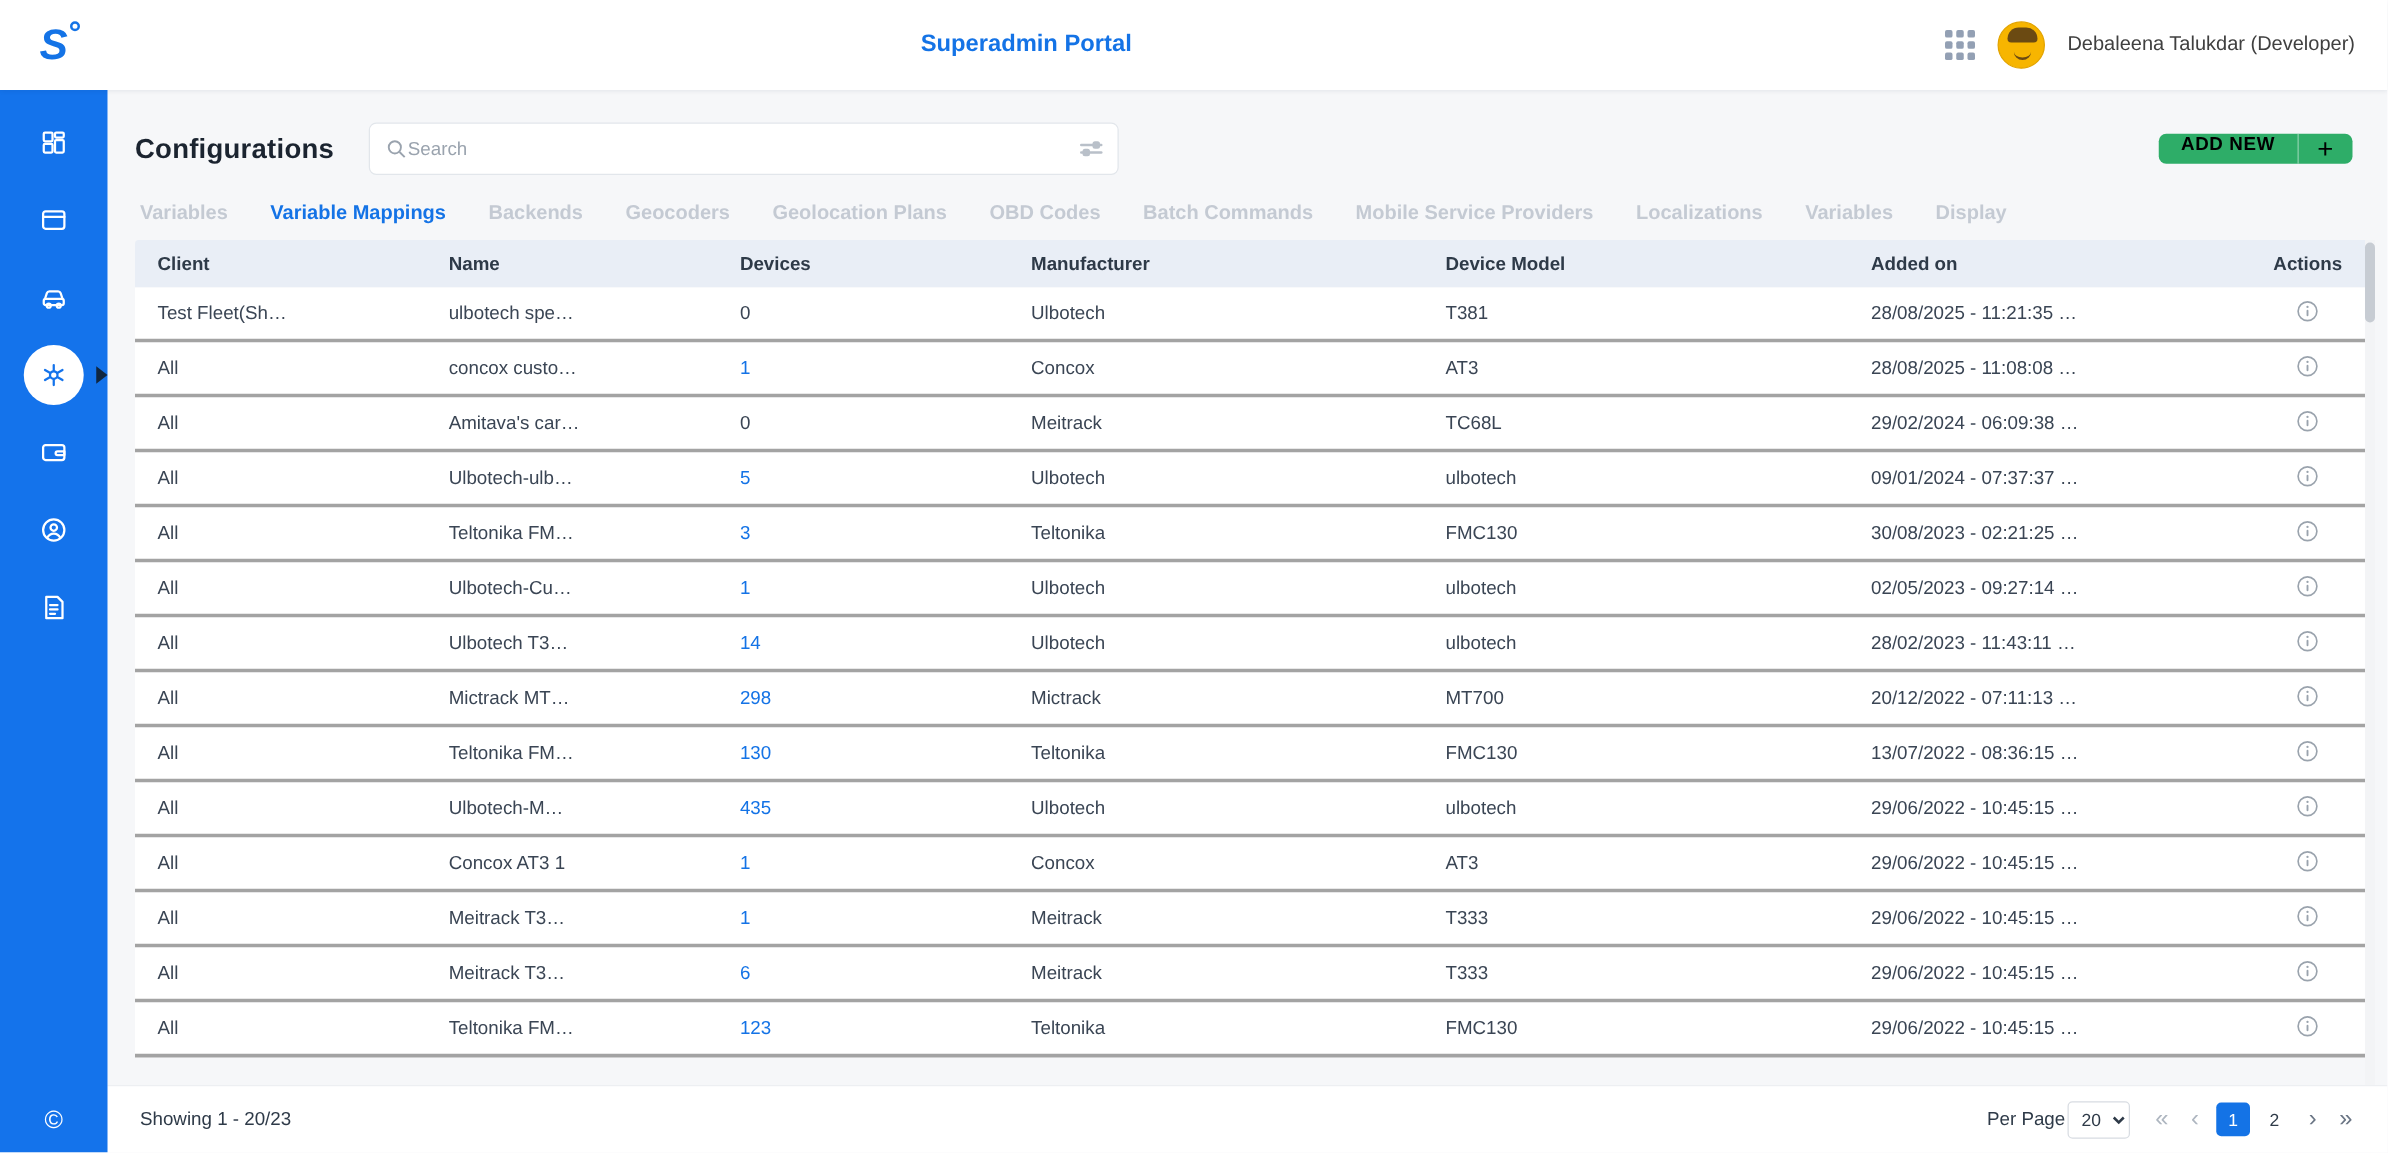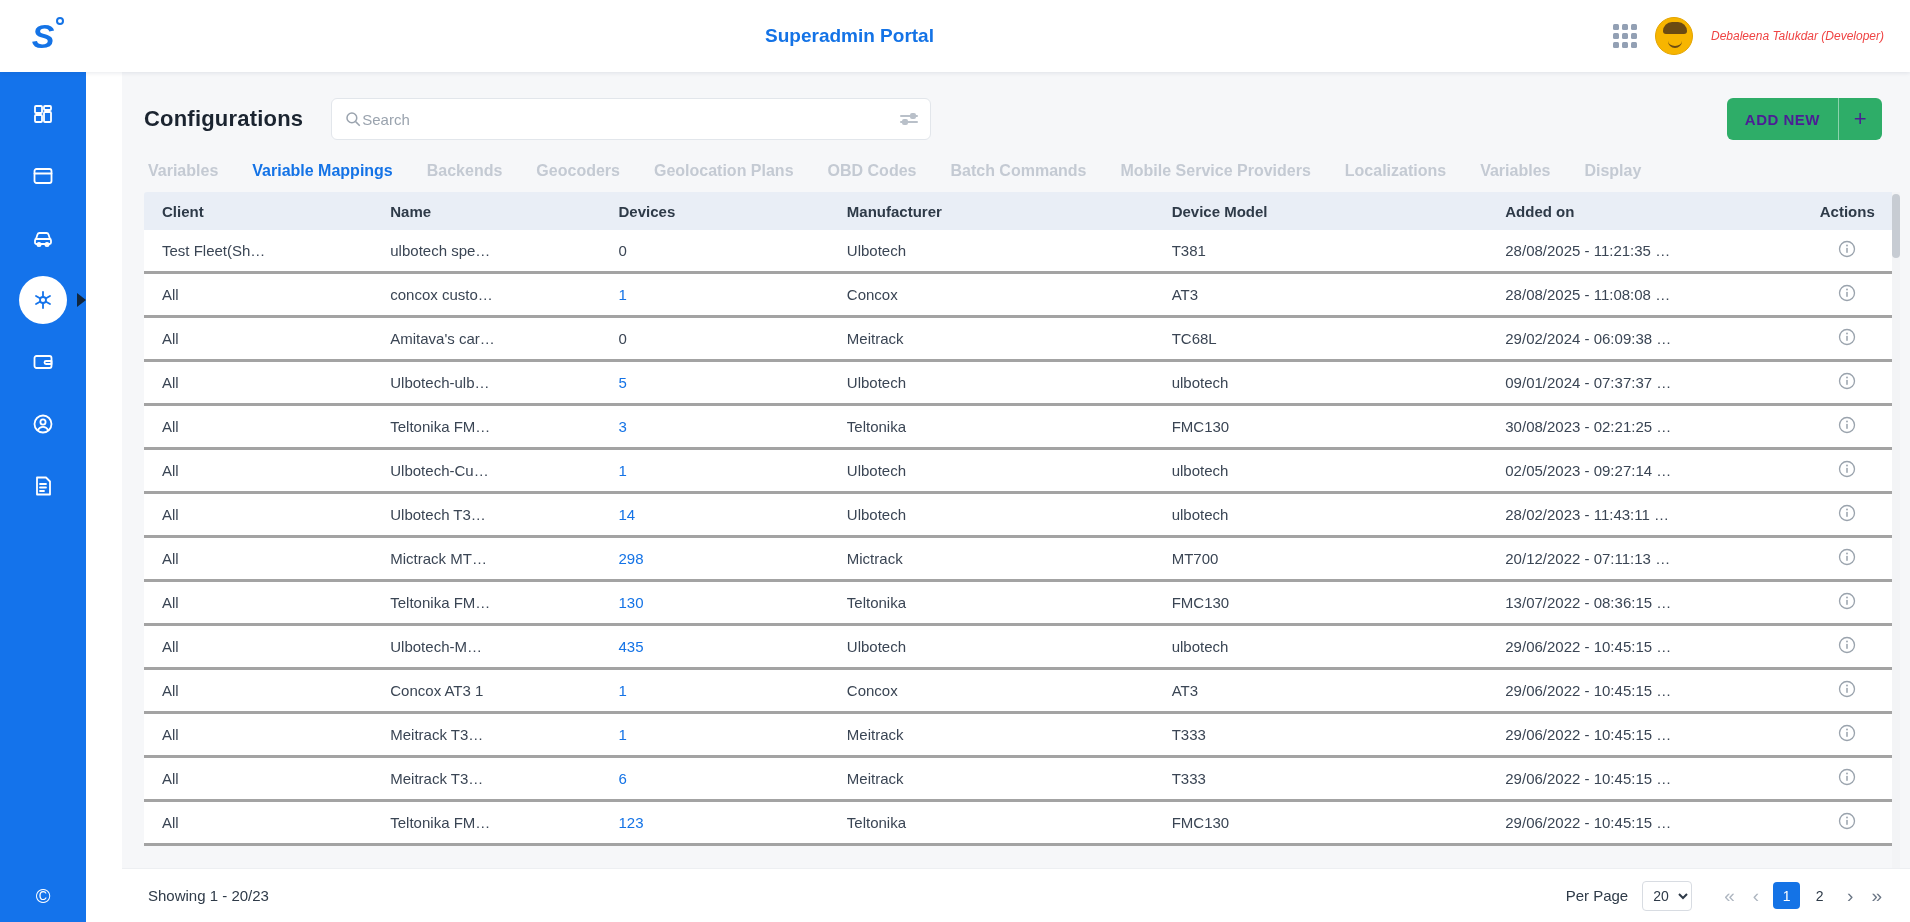--- a/index.html
+++ b/index.html
@@ -17,56 +17,56 @@
     border: 2px solid #1473E6; border-radius: 50%; }
   .topbar-title { flex: 1; text-align: center; font-size: 19px; font-weight: bold; color: #1473E6; }
   .topbar-right { display: flex; align-items: center; gap: 18px; padding-right: 26px; }
   .apps-grid { display: grid; grid-template-columns: repeat(3, 6px); grid-gap: 3px; cursor: pointer; }
   .apps-grid i { width: 6px; height: 6px; background: #93A0B4; border-radius: 1.5px; display: block; }
   .avatar { width: 38px; height: 38px; border-radius: 50%; background: #F7B500; position: relative; overflow: hidden; border: 1px solid #e3a400; }
   .avatar::before { content: ""; position: absolute; top: 4px; left: 7px; width: 24px; height: 12px;
     background: #6b4a12; border-radius: 12px 12px 4px 4px; }
   .avatar::after { content: ""; position: absolute; bottom: 6px; left: 12px; width: 14px; height: 7px;
     border-bottom: 2px solid #6b4a12; border-radius: 0 0 10px 10px; }
-  .username { font-size: 12px; color: #ef4444; font-style: italic; }
+  .username { font-size: 16px; color: #404040; }
 
   
   .shell { flex: 1; display: flex; min-height: 0; }
 
   
   .sidebar { width: 86px; background: #1473EB; display: flex; flex-direction: column;
     align-items: center; padding-top: 18px; position: relative; }
   .side-item { width: 48px; height: 48px; margin-bottom: 14px; display: flex;
     align-items: center; justify-content: center; border-radius: 50%; cursor: pointer; position: relative; }
   .side-item svg { width: 24px; height: 24px; stroke: #fff; fill: none; stroke-width: 1.8; stroke-linecap: round; stroke-linejoin: round; }
   .side-item.active { background: #fff; }
   .side-item.active svg { stroke: #1473EB; }
   .active-caret { position: absolute; right: -19px; top: 17px; width: 0; height: 0;
     border-top: 7px solid transparent; border-bottom: 7px solid transparent; border-left: 9px solid #10263f; }
   .side-bottom { margin-top: auto; margin-bottom: 14px; color: #fff; font-size: 20px; }
 
   
-  .content { flex: 1; background: #F6F7F9; display: flex; flex-direction: column; min-width: 0; margin-left: 36px; }
+  .content { flex: 1; background: #F6F7F9; display: flex; flex-direction: column; min-width: 0; }
 
   .page-head { display: flex; align-items: center; padding: 26px 28px 8px 22px; gap: 28px; }
   .page-title { font-size: 22px; font-weight: bold; color: #1B2430; letter-spacing: .2px; }
   .search-wrap { display: flex; align-items: center; width: 600px; height: 42px; background: #fff;
     border: 1px solid #E2E6EB; border-radius: 6px; padding: 0 12px; }
   .search-wrap svg { width: 18px; height: 18px; stroke: #9AA3AE; fill: none; stroke-width: 2; }
   .search-wrap input { flex: 1; border: none; outline: none; font-size: 15px; color: #34404d;
     font-family: "Liberation Sans", sans-serif; background: transparent; }
   .search-wrap input::placeholder { color: #9AA3AE; }
   .filter-icon { display: flex; flex-direction: column; gap: 4px; cursor: pointer; }
   .filter-icon span { width: 18px; height: 2px; background: #B9C0C9; position: relative; border-radius: 2px; }
   .filter-icon span::after { content: ""; position: absolute; top: -2px; width: 6px; height: 6px; background: #B9C0C9; border-radius: 2px; }
   .filter-icon span:nth-child(1)::after { right: 2px; }
   .filter-icon span:nth-child(2)::after { left: 2px; }
 
-  .add-new { margin-left: auto; height: 42px; background: #2EAD68; border: none; border-radius: 6px;
-    display: flex; align-items: center; color: #4c1d95; font-weight: bold; font-size: 15px;
+  .add-new { margin-left: auto; height: 24px; background: #2EAD68; border: none; border-radius: 6px;
+    display: flex; color: #000000; font-weight: bold; font-size: 15px;
     letter-spacing: .5px; cursor: pointer; overflow: hidden; font-family: "Liberation Sans", sans-serif; }
   .add-new .lbl { padding: 0 18px; }
   .add-new .plus { width: 44px; height: 100%; display: flex; align-items: center; justify-content: center;
     border-left: 1px solid rgba(255,255,255,.45); font-size: 22px; font-weight: normal; }
 
   
   .tabs { display: flex; gap: 34px; padding: 14px 28px 12px 26px; align-items: center; }
   .tab { font-size: 16px; color: #C4CAD3; font-weight: bold; cursor: pointer; white-space: nowrap; text-align: right; }
   .tab.active { color: #1473E6; }
 
@@ -81,21 +81,21 @@
   .devices-link { color: #1473E6; cursor: pointer; }
   .info-btn { background: none; border: none; cursor: pointer; display: inline-flex; align-items: center; justify-content: center; }
   .info-btn svg { width: 20px; height: 20px; }
   .scrollbar-track { position: absolute; right: 0; top: 0; width: 8px; height: 100%; background: #F3F4F6; }
   .scrollbar-thumb { position: absolute; right: 0; top: 2px; width: 8px; height: 64px; background: #C7CCD3; border-radius: 4px; }
 
   
   .foot { height: 54px; background: #fff; display: flex; align-items: center;
     padding: 0 24px 0 26px; border-top: 1px solid #EDEFF2; }
   .showing { font-size: 15px; color: #2E3A48; }
-  .foot-right { margin-left: auto; display: flex; align-items: center; gap: 14px; }
+  .foot-right { margin-left: auto; display: flex; align-items: center; gap: 2px; }
   .per-page-label { font-size: 15px; color: #2E3A48; }
   .per-page-select { height: 30px; border: 1px solid #D8DCE2; border-radius: 4px; font-size: 14px;
     color: #2E3A48; padding: 0 6px; background: #fff; font-family: "Liberation Sans", sans-serif; }
   .pager { display: flex; align-items: center; gap: 10px; margin-left: 14px; }
   .pg-btn { background: none; border: none; font-size: 19px; color: #6B7685; cursor: pointer; padding: 2px 4px;
     font-family: "Liberation Sans", sans-serif; }
   .pg-btn.disabled { color: #AEB6C0; }
   .pg-num { min-width: 27px; height: 27px; display: flex; align-items: center; justify-content: center;
     font-size: 14px; border-radius: 4px; color: #2E3A48; cursor: pointer; background: transparent; border: none;
     font-family: "Liberation Sans", sans-serif; }

